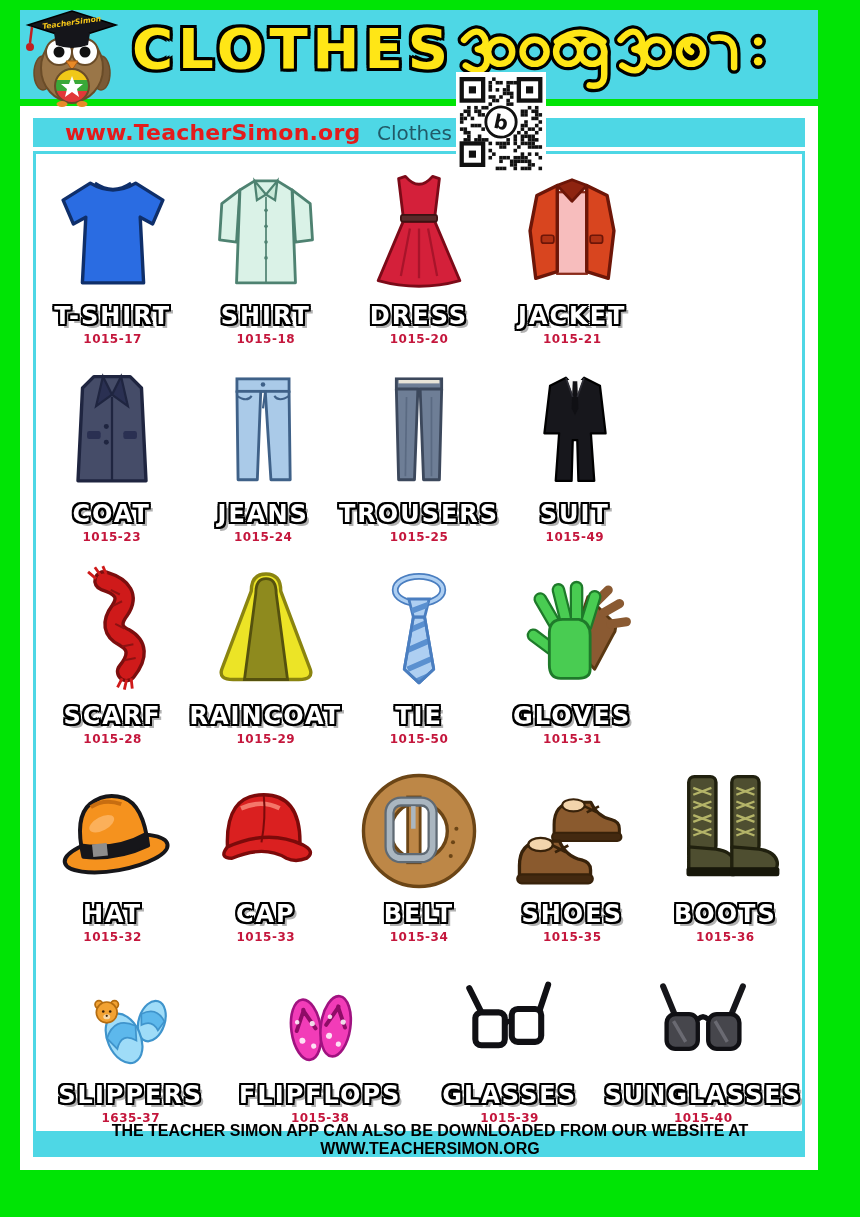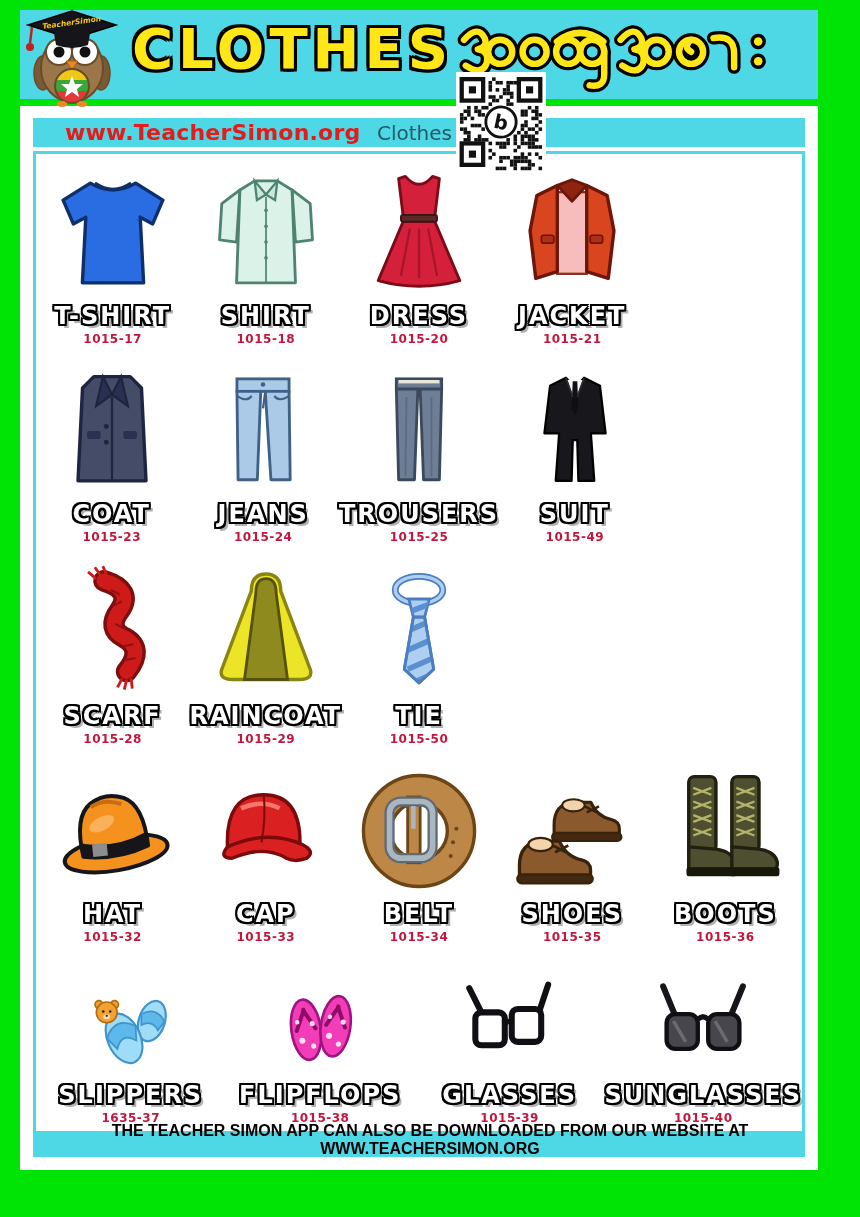--- a/index.html
+++ b/index.html
@@ -441,20 +441,41 @@
           <path d="M55 46 L65 46 L73 92 L60 104 L47 92 Z" fill="#aecff2" stroke="#4a7ec0" stroke-width="2.5" stroke-linejoin="round"></path>
           <g clip-path="url(#tieclip)">
             <path d="M44 44 L76 32 M46 60 L78 46 M48 76 L80 62 M50 92 L82 78 M50 106 L82 92" stroke="#5a90d0" stroke-width="5"></path>
           </g>
           <path d="M55 46 L65 46 L73 92 L60 104 L47 92 Z" fill="none" stroke="#4a7ec0" stroke-width="2.5" stroke-linejoin="round"></path>
         </svg>
           </div>
         <div class="label">TIE</div>
         <div class="code">1015-50</div>
       </div>
+      <div class="cell">
+        <div class="pic">
+            <svg viewBox="0 0 120 120">
+          <path d="M74 28 L96 50 Q101 56 96 62 L80 92 L60 70 Z" fill="#8a5a32" stroke="#5a3812" stroke-width="2.5" stroke-linejoin="round"></path>
+          <path d="M80 34 L92 22 M88 42 L102 34 M94 52 L108 50" stroke="#8a5a32" stroke-width="8" stroke-linecap="round"></path>
+          <path d="M46 54 L32 30" stroke="#1e7a2a" stroke-width="12" stroke-linecap="round"></path>
+              <path d="M46 54 L32 30" stroke="#49cc52" stroke-width="8" stroke-linecap="round"></path>
+          <path d="M55 50 L48 22" stroke="#1e7a2a" stroke-width="12" stroke-linecap="round"></path>
+              <path d="M55 50 L48 22" stroke="#49cc52" stroke-width="8" stroke-linecap="round"></path>
+          <path d="M64 50 L64 20" stroke="#1e7a2a" stroke-width="12" stroke-linecap="round"></path>
+              <path d="M64 50 L64 20" stroke="#49cc52" stroke-width="8" stroke-linecap="round"></path>
+          <path d="M72 54 L80 28" stroke="#1e7a2a" stroke-width="12" stroke-linecap="round"></path>
+              <path d="M72 54 L80 28" stroke="#49cc52" stroke-width="8" stroke-linecap="round"></path>
+          <path d="M42 74 L26 62" stroke="#1e7a2a" stroke-width="12" stroke-linecap="round"></path>
+              <path d="M42 74 L26 62" stroke="#49cc52" stroke-width="8" stroke-linecap="round"></path>
+          <path d="M40 60 Q40 48 52 48 L66 48 Q76 50 76 62 L76 92 Q76 100 66 100 L50 100 Q40 100 40 88 Z" fill="#49cc52" stroke="#1e7a2a" stroke-width="2.5"></path>
+        </svg>
+          </div>
+        <div class="label">GLOVES</div>
+        <div class="code">1015-31</div>
+      </div>
     </div>
 
     <div class="row r4">
       <div class="cell">
         <div class="pic">
             <svg viewBox="0 0 120 120">
               <g transform="rotate(-10 60 64)">
           <ellipse cx="60" cy="80" rx="46" ry="15" fill="#f5921e" stroke="#16161a" stroke-width="3.5"></ellipse>
           <path d="M31 78 Q29 42 45 33 Q60 25 75 33 Q91 42 89 78 Q60 86 31 78 Z" fill="#f5921e" stroke="#16161a" stroke-width="3.5" stroke-linejoin="round"></path>
           <path d="M31 66 Q60 76 89 66 L89 78 Q60 86 31 78 Z" fill="#16161a"></path>

